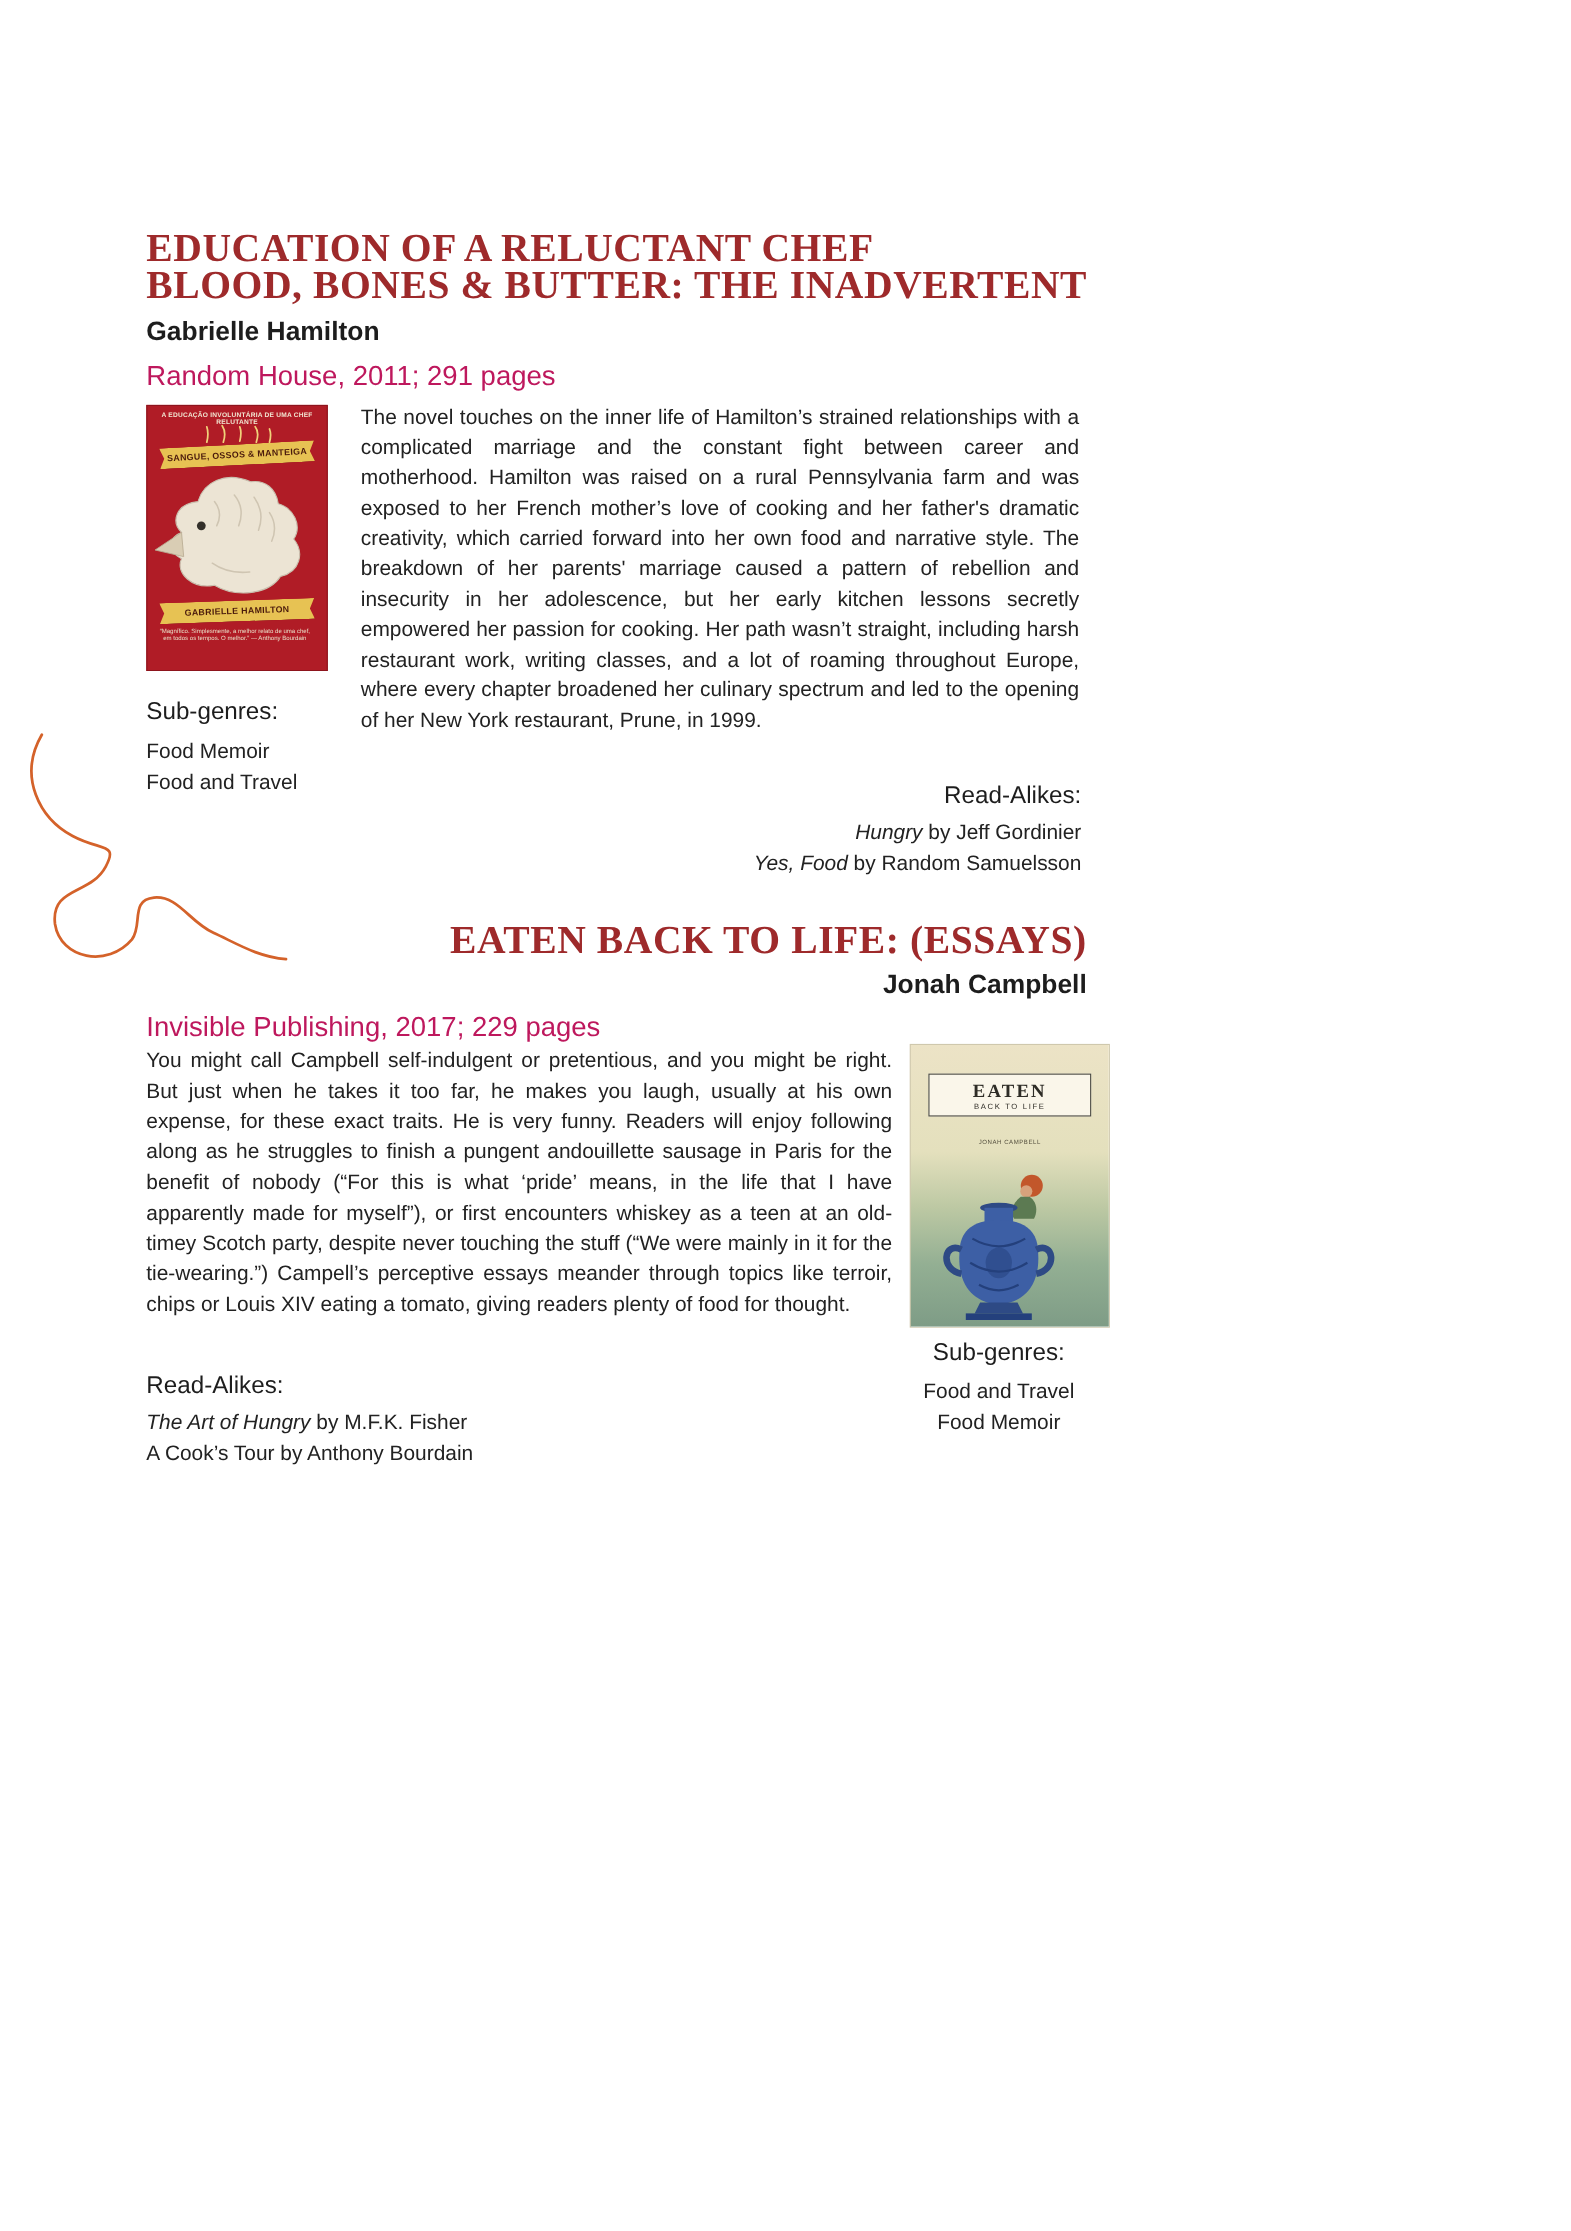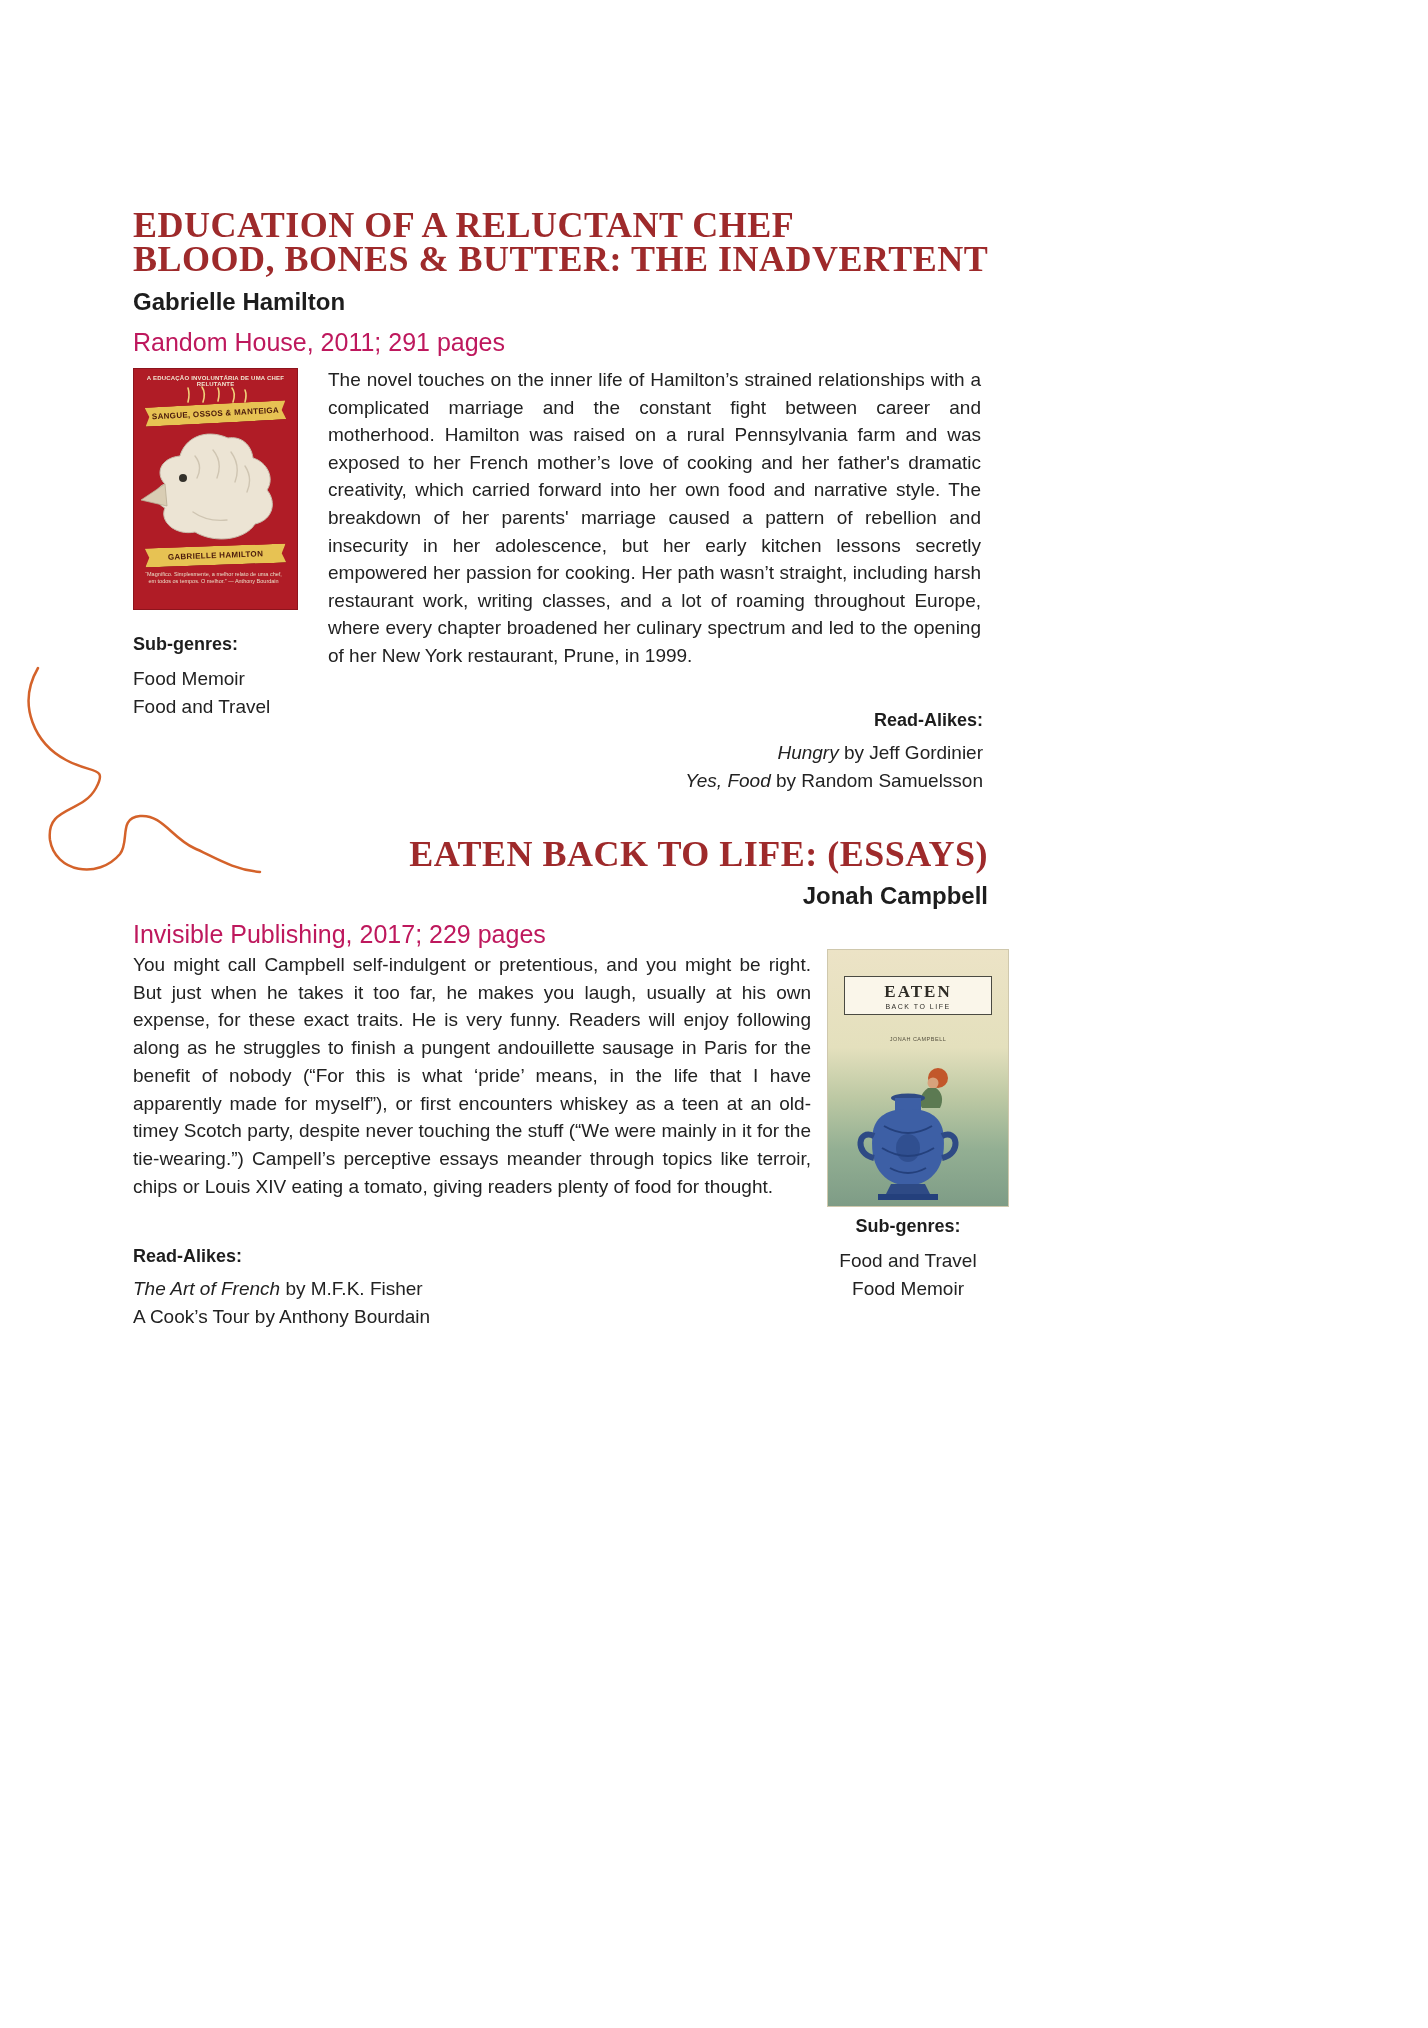--- a/index.html
+++ b/index.html
@@ -49,21 +49,21 @@
   .ribbon.r2 { top:178px; transform:rotate(-2deg); }
   .cover1 .quote {
     position:absolute; top:203px; left:10px; right:14px;
     font-size:5.5px; line-height:7px; color:#e9ddc6; text-align:center;
   }
 
   .b1-para {
     position:absolute; left:328px; top:366px; width:653px;
     font-size:19px; line-height:27.6px; text-align:justify;
   }
-  .section-h { font-size:18px; font-weight:700; color:#1d1d1d; }
+  .section-h { font-size:22px; font-weight:400; color:#1d1d1d; }
   .b1-sub { position:absolute; left:133px; top:634px; }
   .b1-sub .items { margin-top:10px; font-size:19px; line-height:28px; }
   .b1-read { position:absolute; left:533px; top:710px; width:450px; text-align:right; }
   .b1-read .items, .b2-read .items { margin-top:8px; font-size:19px; line-height:28px; }
   .ital { font-style:italic; }
 
   .squiggle { position:absolute; left:22px; top:648px; }
 
   .book-title-2 { position:absolute; left:133px; top:836px; width:855px; text-align:right; font-size:36px; line-height:36px; }
   .b2-author { position:absolute; left:133px; top:882px; width:855px; text-align:right; }
@@ -179,18 +179,18 @@
     <div class="section-h">Sub-genres:</div>
     <div class="items">
       <div>Food and Travel</div>
       <div>Food Memoir</div>
     </div>
   </div>
 
   <div class="b2-read">
     <div class="section-h">Read-Alikes:</div>
     <div class="items">
-      <div><span class="ital">The Art of French</span><span> by M.F.K. Fisher</span></div>
+      <div><span class="ital">The Art of Hungry</span><span> by M.F.K. Fisher</span></div>
       <div><span>A Cook’s Tour by Anthony Bourdain</span><span></span></div>
     </div>
   </div>
 
 </div>
 
 </body></html>

